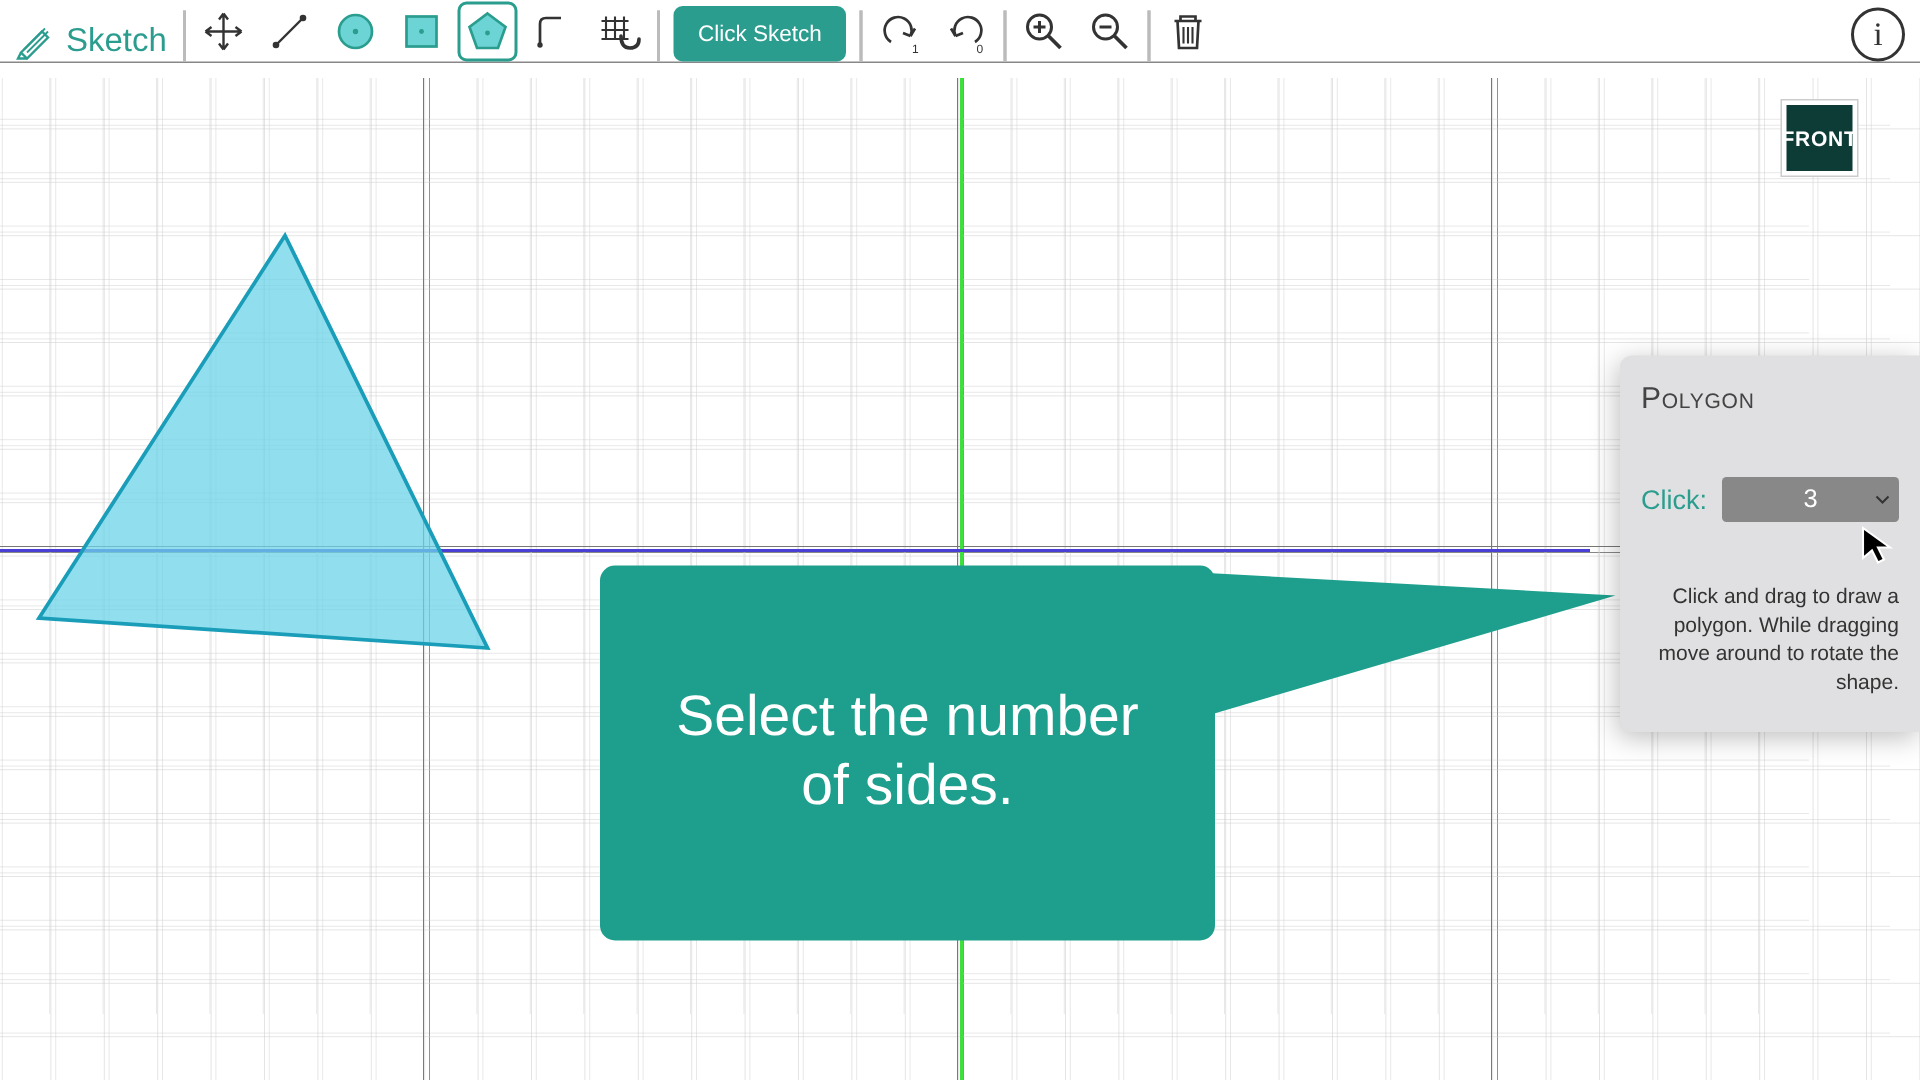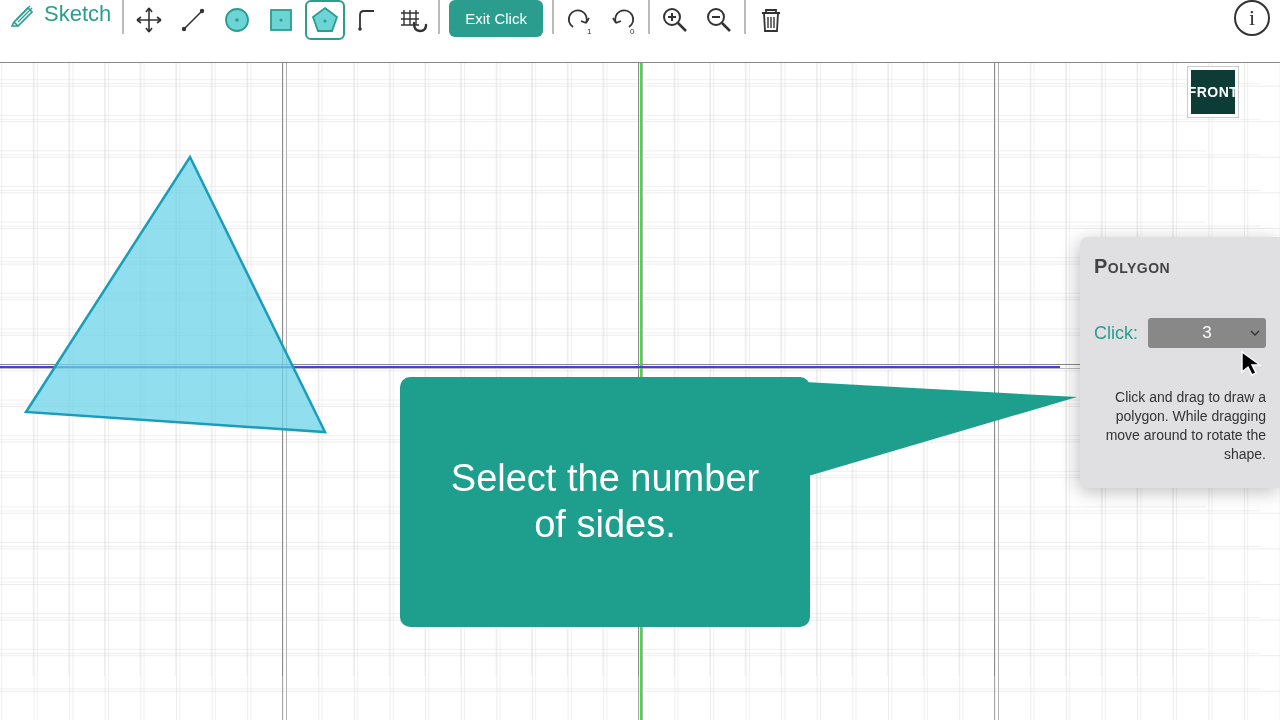--- a/index.html
+++ b/index.html
@@ -1,23 +1,23 @@
 <!DOCTYPE html>
 <html><head>
 <meta charset="utf-8">
 <style>
   * { box-sizing: border-box; margin: 0; padding: 0; }
   html, body { width: 1280px; height: 720px; font-family: Arial, sans-serif; overflow: hidden; background: #fff; }
   
   
   .toolbar {
-    height: 63px;
+    height: 42px;
     border-bottom: 1px solid #888;
     display: flex;
-    align-items: flex-start;
+    align-items: flex-end;
     padding: 0 10px;
     background: #fff;
     position: relative;
     z-index: 10;
   }
   .toolbar .divider {
     width: 1px;
     height: 34px;
     background: #bbb;
     margin: 0 3px;
@@ -116,21 +116,21 @@
     border-radius: 8px 0 0 8px;
     padding: 18px 14px 24px 14px;
     box-shadow: -2px 4px 18px rgba(0,0,0,0.25);
   }
   .polygon-panel h3 {
     font-size: 20px;
     color: #444;
     font-variant: small-caps;
     letter-spacing: 0.5px;
     margin-bottom: 40px;
-    font-weight: 700;
+    font-weight: 400;
   }
   .sides-row {
     display: flex;
     align-items: center;
     gap: 10px;
     margin-bottom: 40px;
   }
   .sides-row label {
     color: #2a9d8f;
     font-size: 18px;
@@ -255,21 +255,21 @@
 
   <div class="tool-btn">
     <svg width="30" height="30" viewBox="0 0 30 30">
       <path d="M6 5 L6 20 M12 5 L12 20 M18 5 L18 20 M3 8 L21 8 M3 14 L21 14 M3 20 L21 20" stroke="#333" stroke-width="1.4"></path>
       <path d="M16 18 Q16 26 22 26 Q28 26 28 20" fill="none" stroke="#333" stroke-width="2.4" stroke-linecap="round"></path>
     </svg>
   </div>
 
   <div class="divider"></div>
 
-  <button class="exit-btn">Exit Click</button>
+  <button class="exit-btn">Click Sketch</button>
 
   <div class="divider"></div>
 
   <div class="tool-btn">
     <svg width="30" height="30" viewBox="0 0 30 30">
       <path d="M22 18 A9 9 0 1 0 9 22" fill="none" stroke="#333" stroke-width="1.8"></path>
       <path d="M22 18 L25 13 M22 18 L17 16" stroke="#333" stroke-width="1.8" fill="none"></path>
       <text x="23" y="29" font-size="8" fill="#333">1</text>
     </svg>
   </div>

